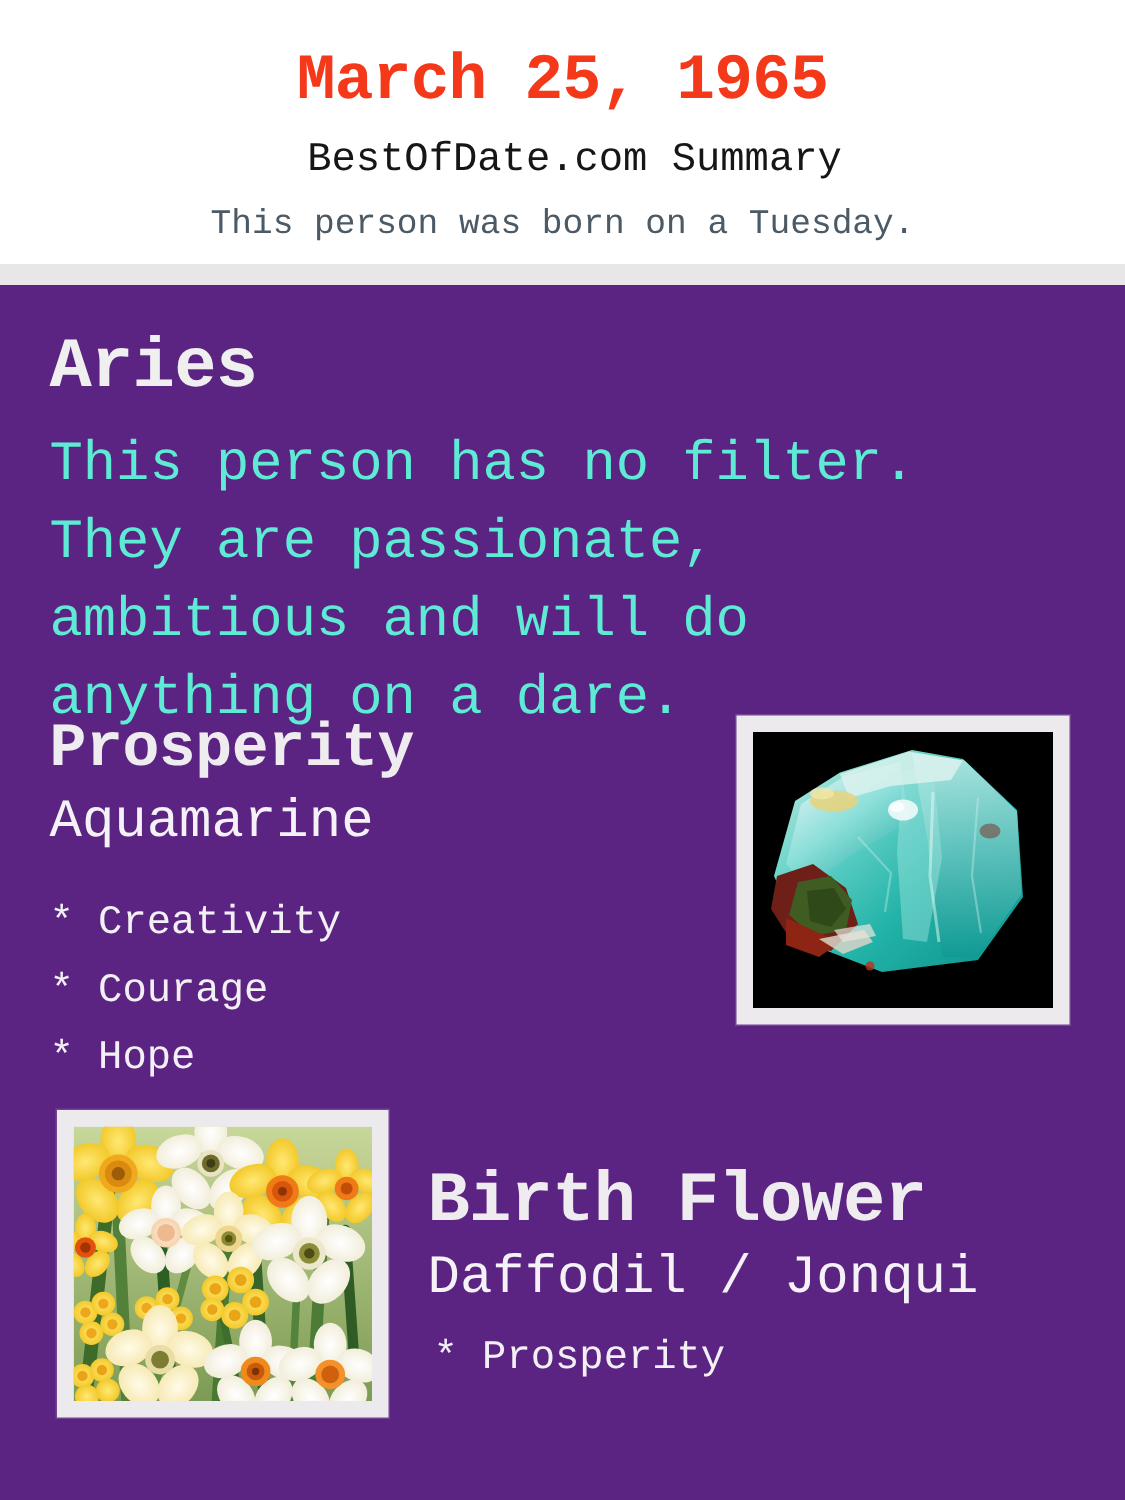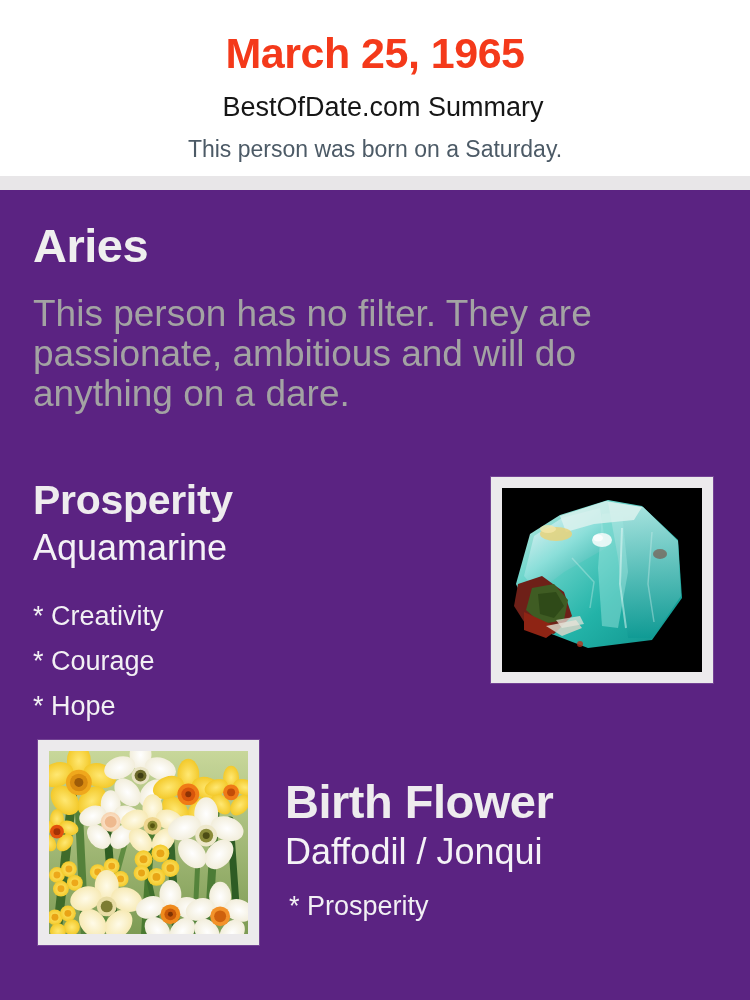--- a/index.html
+++ b/index.html
@@ -2,21 +2,21 @@
 <html><head>
 <meta charset="utf-8">
 <style>
   * { margin:0; padding:0; box-sizing:border-box; }
   html, body { width:750px; height:1000px; }
   body {
     font-family: "Liberation Sans", sans-serif;
     background:#5b2382;
     overflow:hidden;
   }
-  .page { position:relative; width:750px; height:1000px; background:#5b2382; }
+  .page { position:relative; width:750px; height:1000px; background:#5b2382;font-family:Liberation Mono, monospace; }
 
   
   .header {
     position:absolute; left:0; top:0; width:750px; height:176px;
     background:#ffffff; text-align:center;
   }
   .header-date {
     color:#f4391a;
     font-size:43px;
     font-weight:bold;
@@ -44,22 +44,22 @@
     background:#e8e6e8;
   }
 
   
   .zodiac { position:absolute; left:33px; top:222px; width:660px; }
   .zodiac-title {
     color:#efefef; font-size:47px; font-weight:bold; line-height:1;
     letter-spacing:-0.5px;
   }
   .zodiac-desc {
-    color:#a3a3a3; font-size:37px; font-weight:normal;
-    line-height:40px; margin-top:25px; width:625px;
+    color:#5eead4; font-size:37px; font-weight:normal;
+    line-height:52px; margin-top:15px; width:625px;
   }
 
   
   .stone-block { position:absolute; left:33px; top:480px; width:440px; }
   .block-title {
     color:#eeecee; font-size:41px; font-weight:bold; line-height:1;
     letter-spacing:-0.3px;
   }
   .block-sub {
     color:#f4f2f6; font-size:36px; font-weight:normal; line-height:1;
@@ -101,21 +101,21 @@
   svg { display:block; width:100%; height:100%; }
 </style>
 </head>
 <body>
 
 <div class="page">
 
   <div class="header">
     <div class="header-date">March 25, 1965</div>
     <div class="header-site">BestOfDate.com Summary</div>
-    <div class="header-note">This person was born on a Saturday.</div>
+    <div class="header-note">This person was born on a Tuesday.</div>
   </div>
   <div class="divider"></div>
 
   <div class="zodiac">
     <div class="zodiac-title">Aries</div>
     <div class="zodiac-desc">This person has no filter. They are passionate, ambitious and will do anything on a dare.</div>
   </div>
 
   <div class="stone-block">
     <div class="block-title">Prosperity</div>

